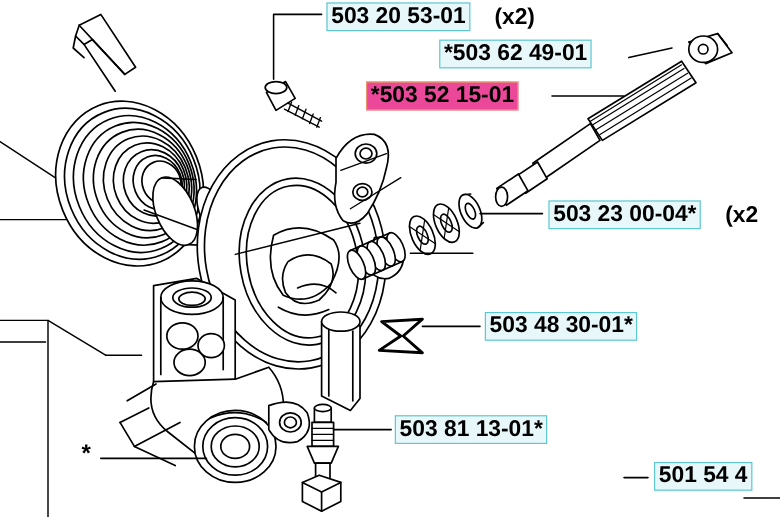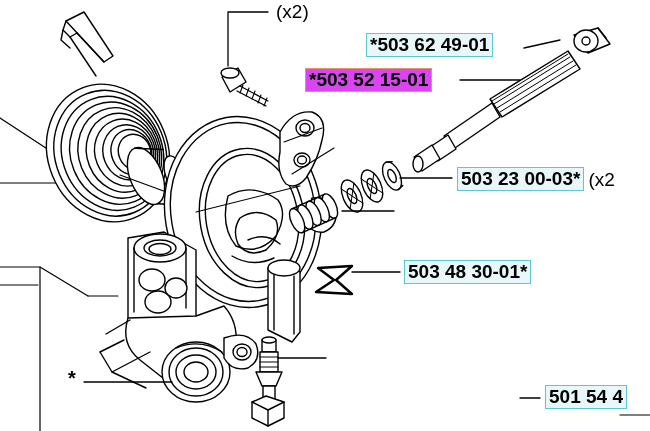--- a/index.html
+++ b/index.html
@@ -38,26 +38,26 @@
     align-items: center;
   }
   .label .boxed {
     display: inline-block;
     padding: 1px 3px 2px 3px;
     border: 1.5px solid #5ec8d0;
     background: #e8f7f9;
   }
   .label.orange .boxed {
     border: 1.5px solid #e8916b;
-    background: #d946ef;
+    background: #ec4899;
   }
   .label .suffix {
     display: inline-block;
-    padding-left: 4px;
-    font-weight: 400;
+    padding-left: 20px;
+    font-weight: 700;
   }
   .asterisk-mark {
     position: absolute;
     font-family: "Liberation Sans", sans-serif;
     font-size: 20px;
     font-weight: 700;
     color: #000000;
     line-height: 1;
   }
 </style>
@@ -284,44 +284,49 @@
       </g>
 
       <g>
         <path d="M520 398 L540 398" stroke-width="1.3"></path>
       </g>
 
     </g>
   </svg>
 
   <div class="label" style="left:272px; top:2px;">
+    <span class="boxed">503 20 53-01</span>
     <span class="suffix">(x2)</span>
   </div>
 
   <div class="label" style="left:366px; top:33px;align-items:center;">
     <span class="boxed">*503 62 49-01</span>
     <span class="suffix"></span>
   </div>
 
   <div class="label orange" style="left:305px; top:68px;">
     <span class="boxed">*503 52 15-01</span>
     <span class="suffix"></span>
   </div>
 
   <div class="label" style="left:457px; top:167px;">
-    <span class="boxed">503 23 00-03*</span>
+    <span class="boxed">503 23 00-04*</span>
     <span class="suffix">(x2</span>
   </div>
 
 
   <div class="label" style="left:404px; top:260px;">
     <span class="boxed">503 48 30-01*</span>
     <span class="suffix"></span>
   </div>
 
+  <div class="label" style="left:329px; top:346px;">
+    <span class="boxed">503 81 13-01*</span>
+    <span class="suffix"></span>
+  </div>
 
   <div class="label" style="left:545px; top:385px;align-items:flex-end;">
     <span class="boxed">501 54 4</span>
     <span class="suffix"></span>
   </div>
 
   <div class="asterisk-mark" style="left:68px; top:368px;">*</div>
 
 </div>
 

